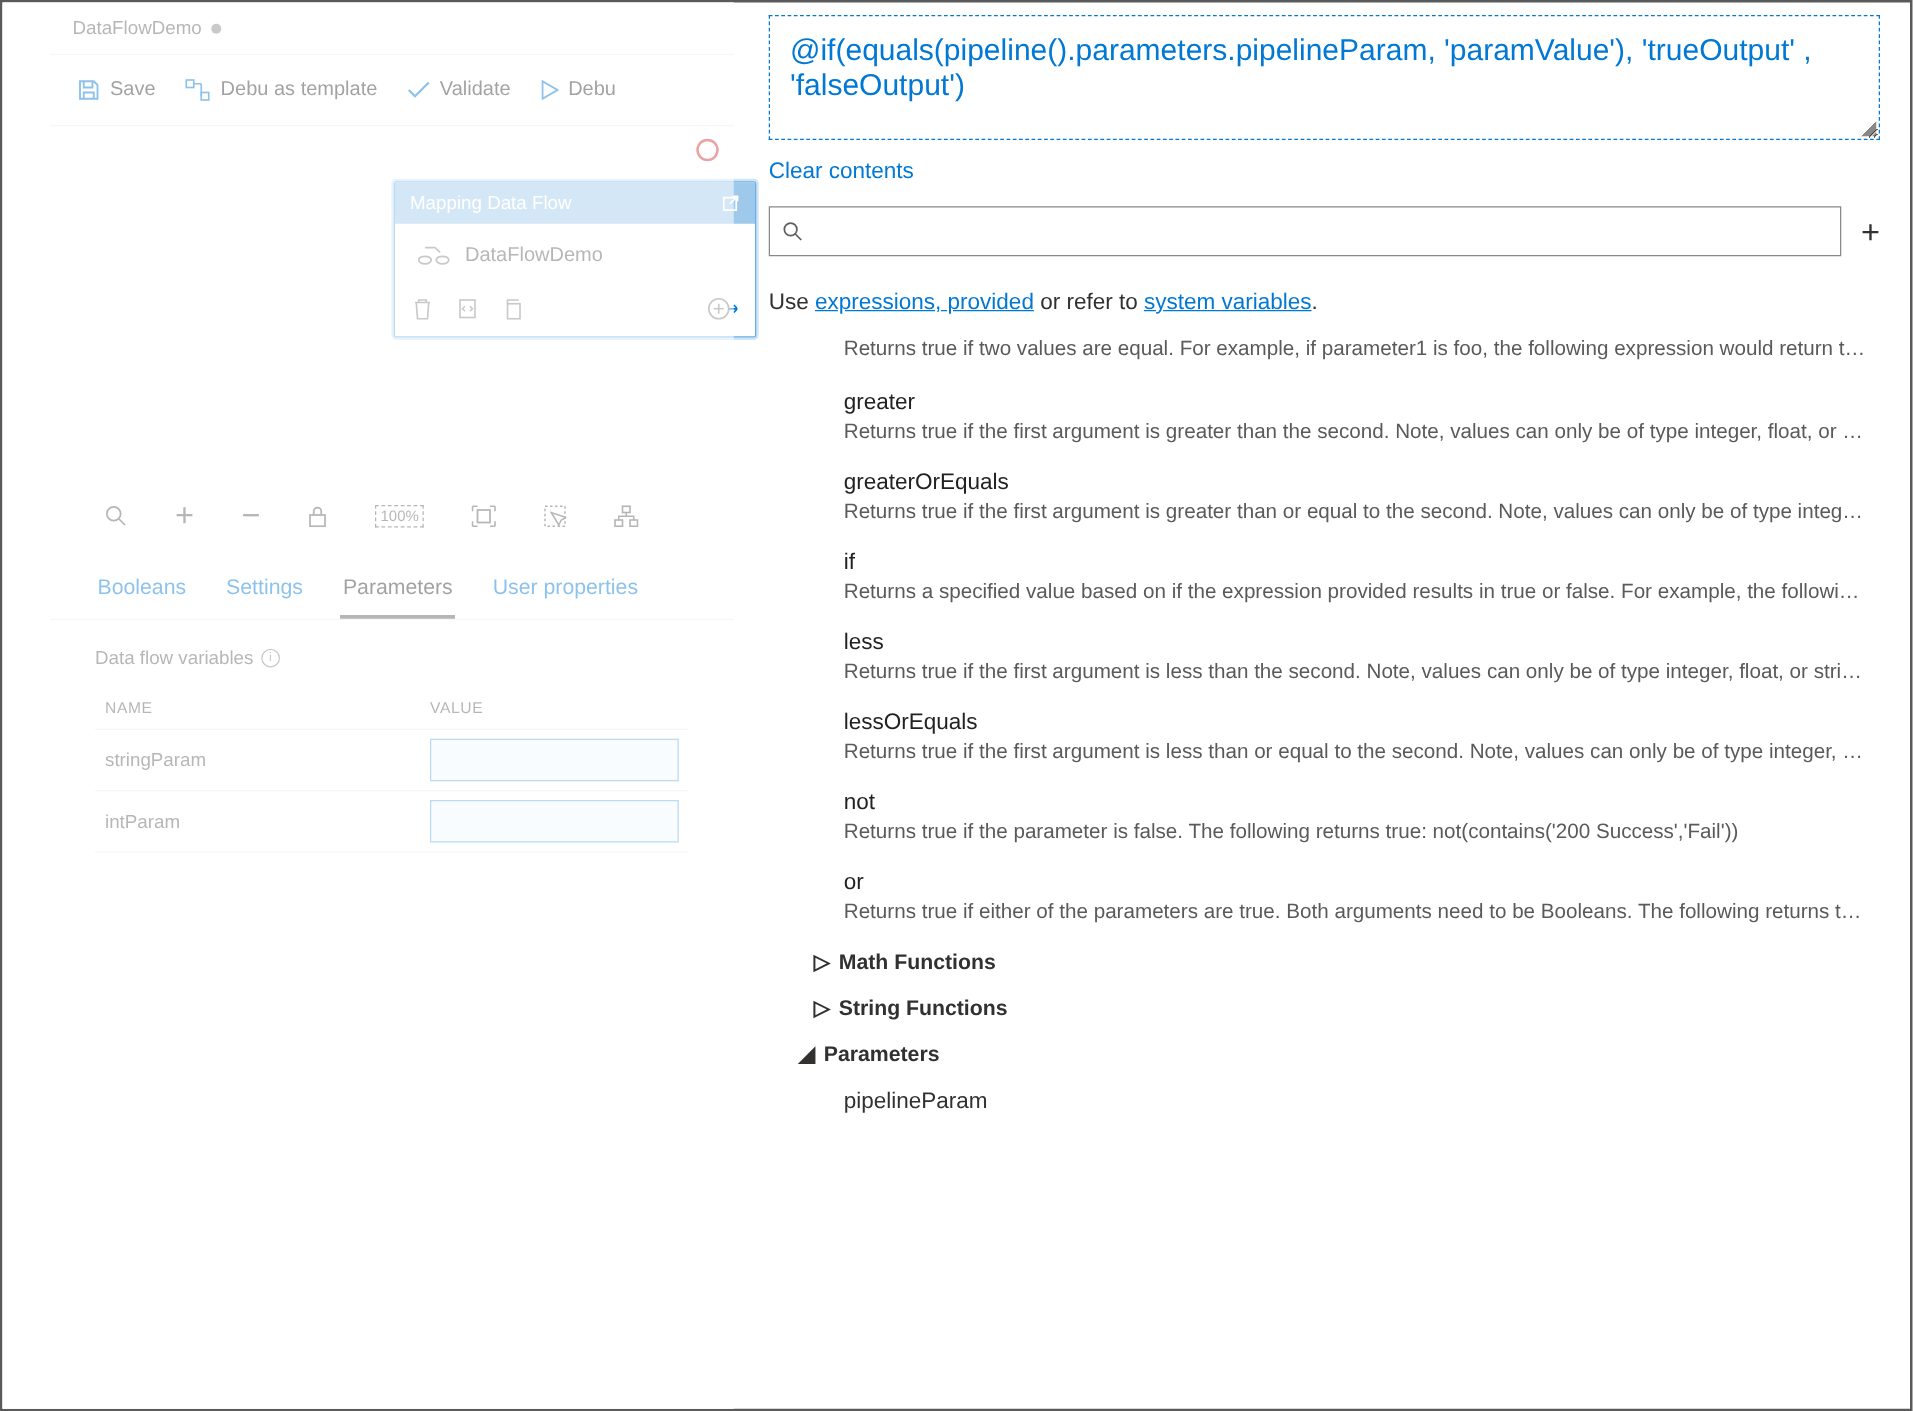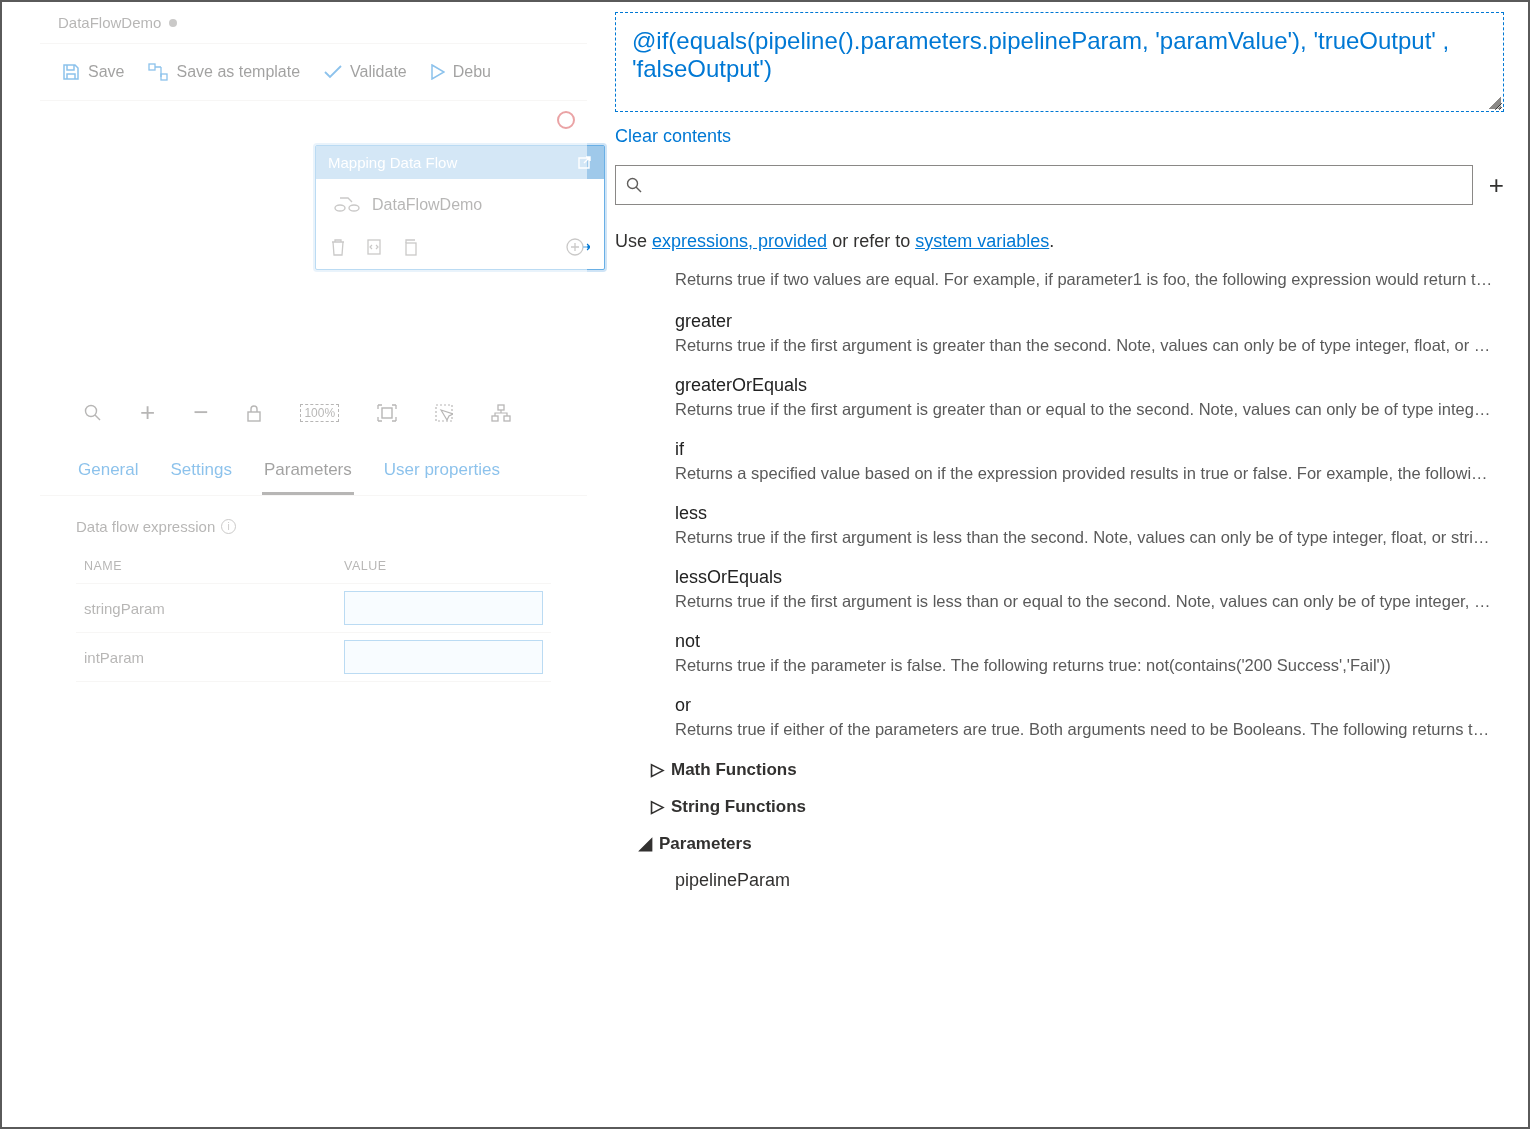--- a/index.html
+++ b/index.html
@@ -242,21 +242,21 @@
       <span>Save</span>
     </div>
     <div class="toolbar-btn">
       <span class="ic">
         <svg width="20" height="18" viewBox="0 0 20 18">
             <rect x="1" y="1" width="6" height="6" fill="none" stroke="#0078d4" stroke-width="1.3"></rect>
             <rect x="13" y="11" width="6" height="6" fill="none" stroke="#0078d4" stroke-width="1.3"></rect>
             <path d="M7 4h6 M13 4v10" fill="none" stroke="#0078d4" stroke-width="1.3"></path>
           </svg>
       </span>
-      <span>Save as template</span>
+      <span>Debu as template</span>
     </div>
     <div class="toolbar-btn">
       <span class="ic">
         <svg width="18" height="14" viewBox="0 0 18 14">
             <path d="M1 7l5 5L17 1" fill="none" stroke="#0078d4" stroke-width="1.8"></path>
           </svg>
       </span>
       <span>Validate</span>
     </div>
     <div class="toolbar-btn">
@@ -352,29 +352,29 @@
             <rect x="7" y="1" width="6" height="5" fill="none" stroke="#605e5c" stroke-width="1.3"></rect>
             <rect x="1" y="12" width="6" height="5" fill="none" stroke="#605e5c" stroke-width="1.3"></rect>
             <rect x="13" y="12" width="6" height="5" fill="none" stroke="#605e5c" stroke-width="1.3"></rect>
             <path d="M10 6v3 M10 9H4v3 M10 9h6v3" fill="none" stroke="#605e5c" stroke-width="1.2"></path>
           </svg>
         </span>
     </div>
   </div>
 
   <div class="lower-tabs">
-    <div class="lower-tab">General</div>
+    <div class="lower-tab">Booleans</div>
     <div class="lower-tab">Settings</div>
     <div class="lower-tab active">Parameters</div>
     <div class="lower-tab">User properties</div>
   </div>
 
   <div class="params-section">
     <div class="params-title">
-      <span>Data flow expression</span>
+      <span>Data flow variables</span>
       <span class="info-ic">i</span>
     </div>
     <div class="param-table">
       <div class="param-head">
         <div class="col-name">NAME</div>
         <div>VALUE</div>
       </div>
       <div class="param-row">
         <div class="name">stringParam</div>
         <input value="" style="">

